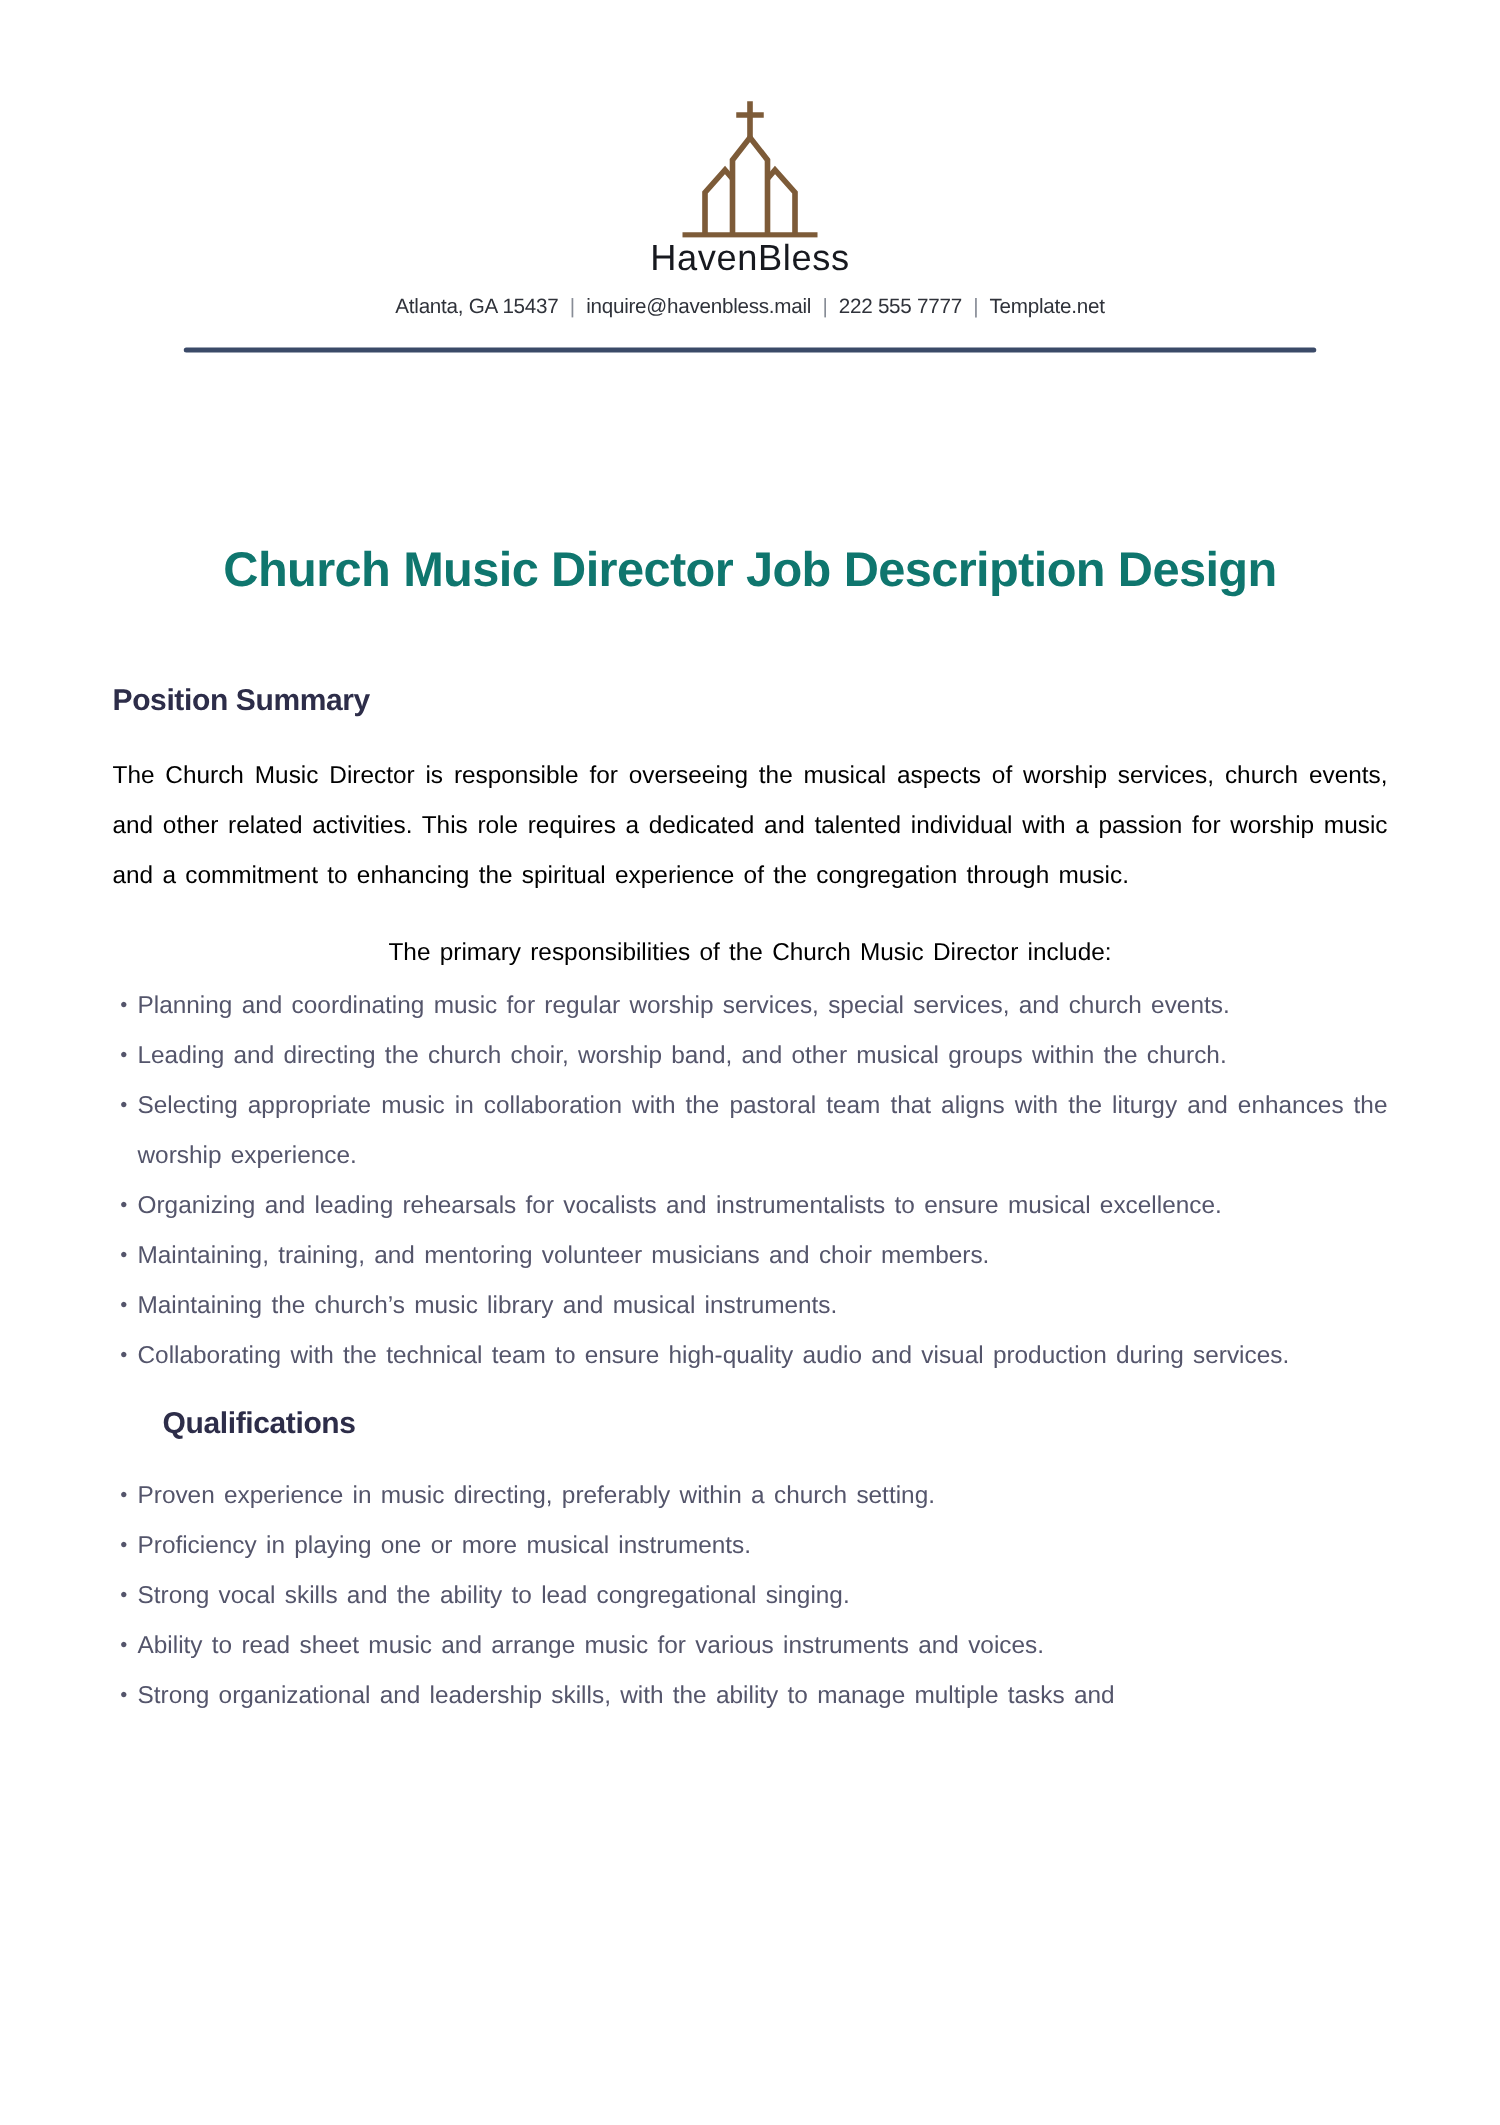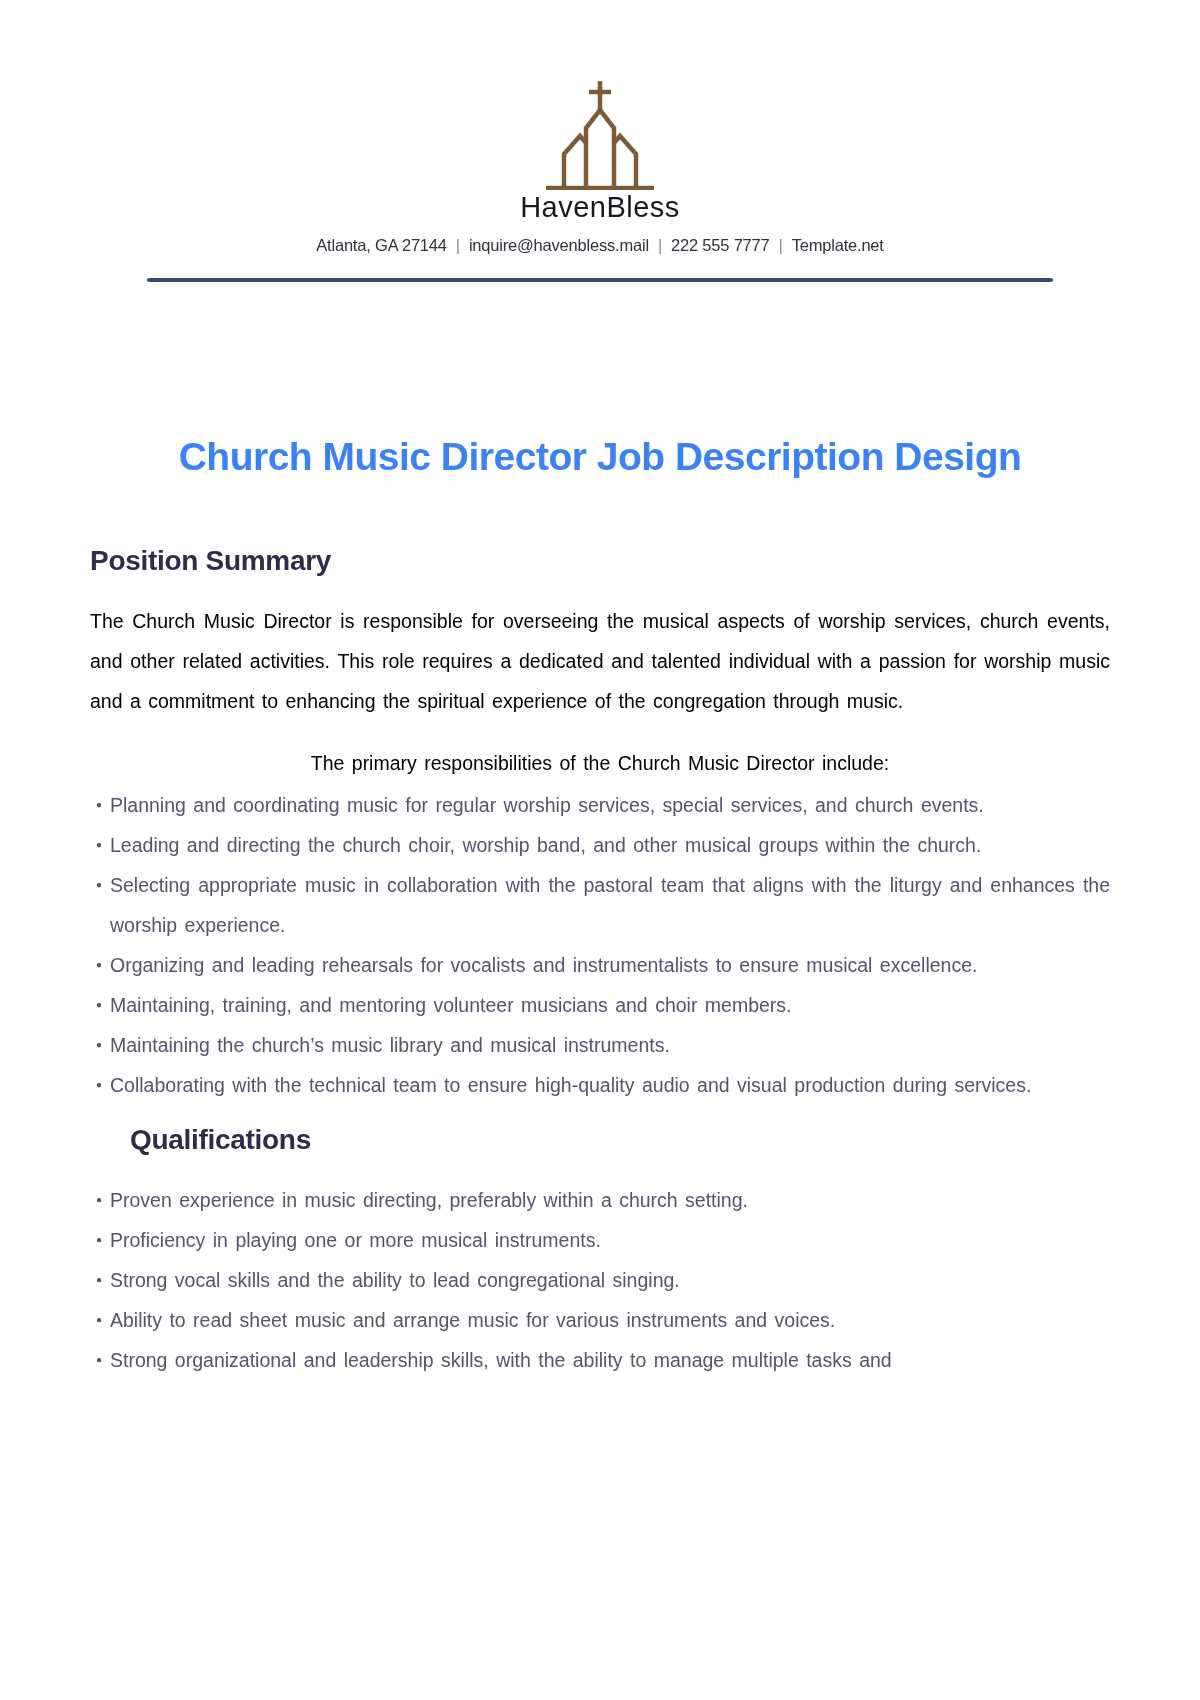--- a/index.html
+++ b/index.html
@@ -45,27 +45,27 @@
     border-radius: 2px;
   }
   
   .doc { padding: 0 90px; }
   .doc-title {
     margin-top: 152px;
     text-align: center;
     font-size: 39px;
     line-height: 46px;
     font-weight: 700;
-    color: #3b82f6;
+    color: #0f766e;
     letter-spacing: -0.5px;
     white-space: nowrap;
   }
   .section-heading {
     margin-top: 34px;
-    font-size: 28px;
+    font-size: 24px;
     line-height: 34px;
     font-weight: 700;
     color: #2d2d49;
     letter-spacing: -0.3px;
   }
   .section-heading.first { margin-top: 64px; }
   .section-heading.tight { margin-top: 18px; margin-left: 40px; }
   .para {
     margin: 22px 0 0 0;
     font-size: 19.5px;
@@ -120,21 +120,21 @@
           <path d="M22 110 L22 76 L38 58 L44 65"></path>
 
           <path d="M94 110 L94 76 L78 58 L72 65"></path>
 
           <path d="M4 110 L112 110"></path>
         </g>
       </svg>
     </div>
     <div class="brand-name">HavenBless</div>
     <div class="contact-line">
-      <span>Atlanta, GA 27144</span><span class="sep">|</span><span>inquire@havenbless.mail</span><span class="sep">|</span><span>222 555 7777</span><span class="sep">|</span><span>Template.net</span>
+      <span>Atlanta, GA 15437</span><span class="sep">|</span><span>inquire@havenbless.mail</span><span class="sep">|</span><span>222 555 7777</span><span class="sep">|</span><span>Template.net</span>
     </div>
     <div class="header-divider"></div>
   </div>
 
   <div class="doc">
 
     <div class="doc-title">Church Music Director Job Description Design</div>
 
     <div>
       <h2 class="section-heading first">Position Summary</h2>

